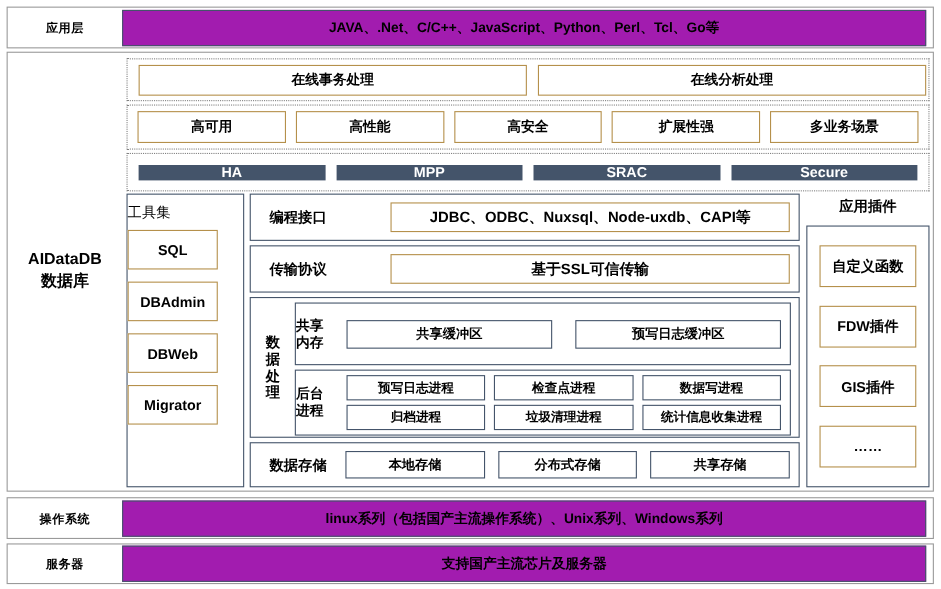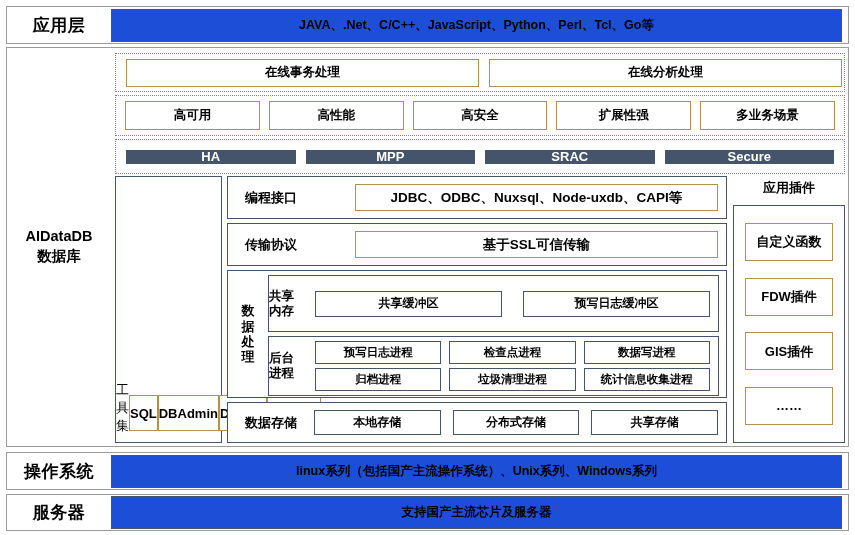--- a/index.html
+++ b/index.html
@@ -30,34 +30,34 @@
     border: 1px solid #9a9a9a;
     box-sizing: border-box;
     display: flex;
     align-items: center;
     background: #ffffff;
   }
   .band-label {
     width: 104px;
     flex: 0 0 104px;
     text-align: center;
-    font-size: 17px;
+    font-size: 11px;
     font-weight: bold;
     letter-spacing: 0.5px;
   }
   .band-box {
     flex: 1 1 auto;
     border: 1px solid #44546a;
     box-sizing: border-box;
     text-align: center;
     font-size: 12.5px;
     font-weight: bold;
     padding: 7px 4px;
     margin-right: 6px;
-    background: #1d4ed8;
+    background: #a21caf;
   }
 
   #app-layer   { top: 6px;   height: 38px; }
   #os-layer    { top: 452px; height: 38px; }
   #server-layer{ top: 494px; height: 37px; }
 
   
   #db-frame {
     position: absolute;
     left: 6px;
@@ -149,22 +149,22 @@
   #tools-col {
     position: absolute;
     left: 108px;
     top: 128px;
     width: 107px;
     height: 267px;
     border: 1.2px solid #44546a;
     box-sizing: border-box;
     background: #ffffff;
     display: flex;
-    flex-direction: row;
-    align-items: flex-end;
+    flex-direction: column;
+    align-items: flex-start;
     padding-top: 7px;
   }
   #tools-title {
     font-size: 13px;
     font-weight: normal;
     margin-bottom: 7px;
   }
   #tools-col .tan-box {
     width: 82px;
     height: 36px;

